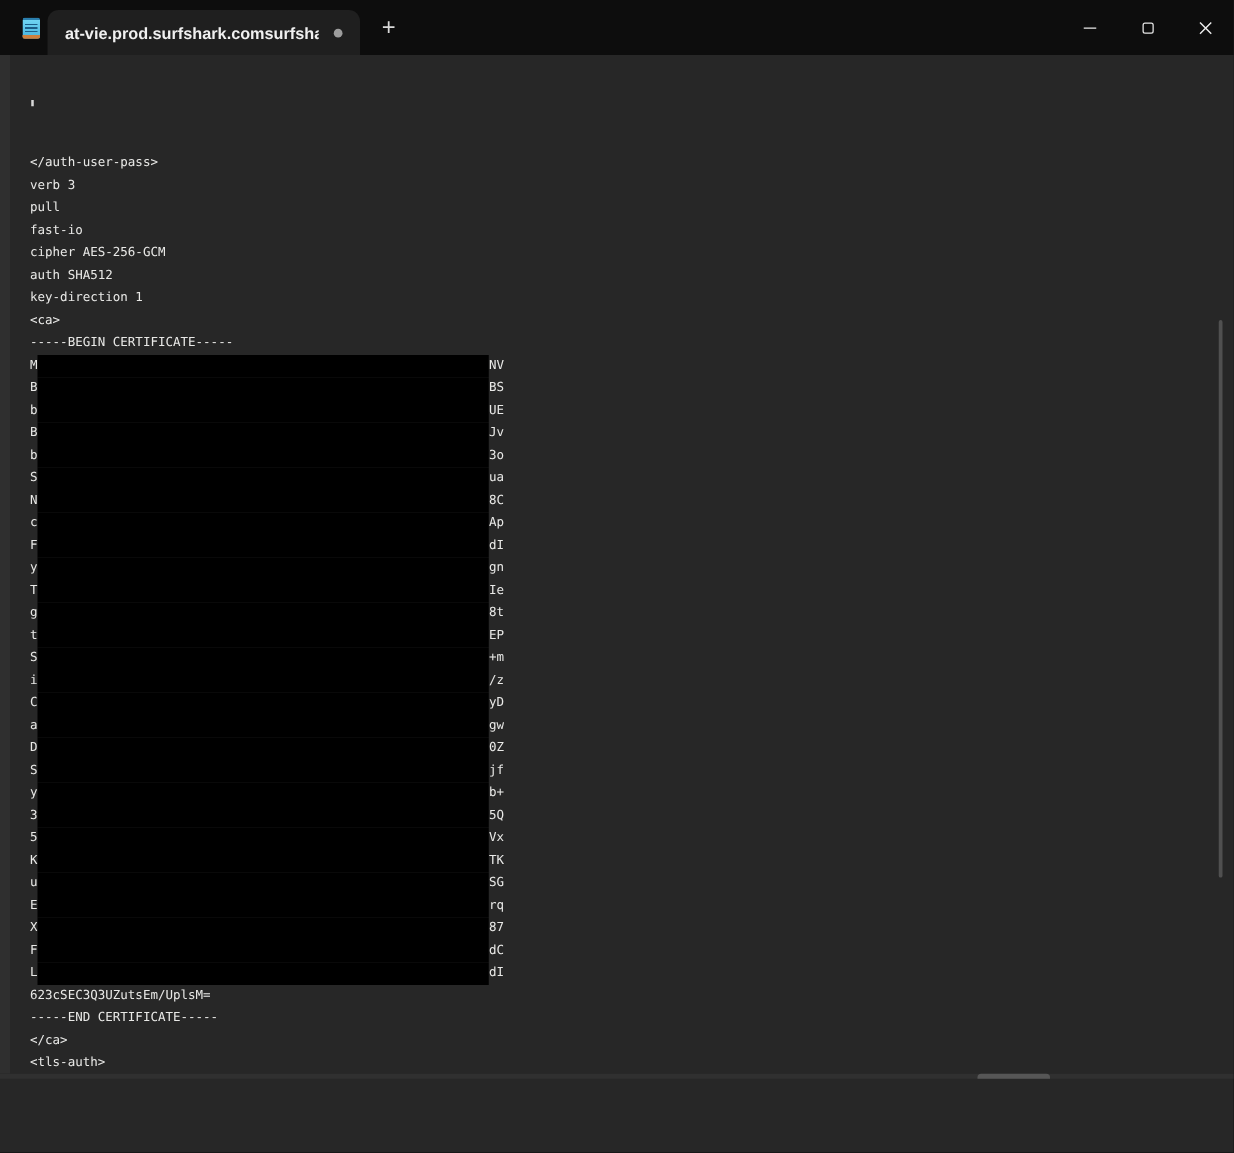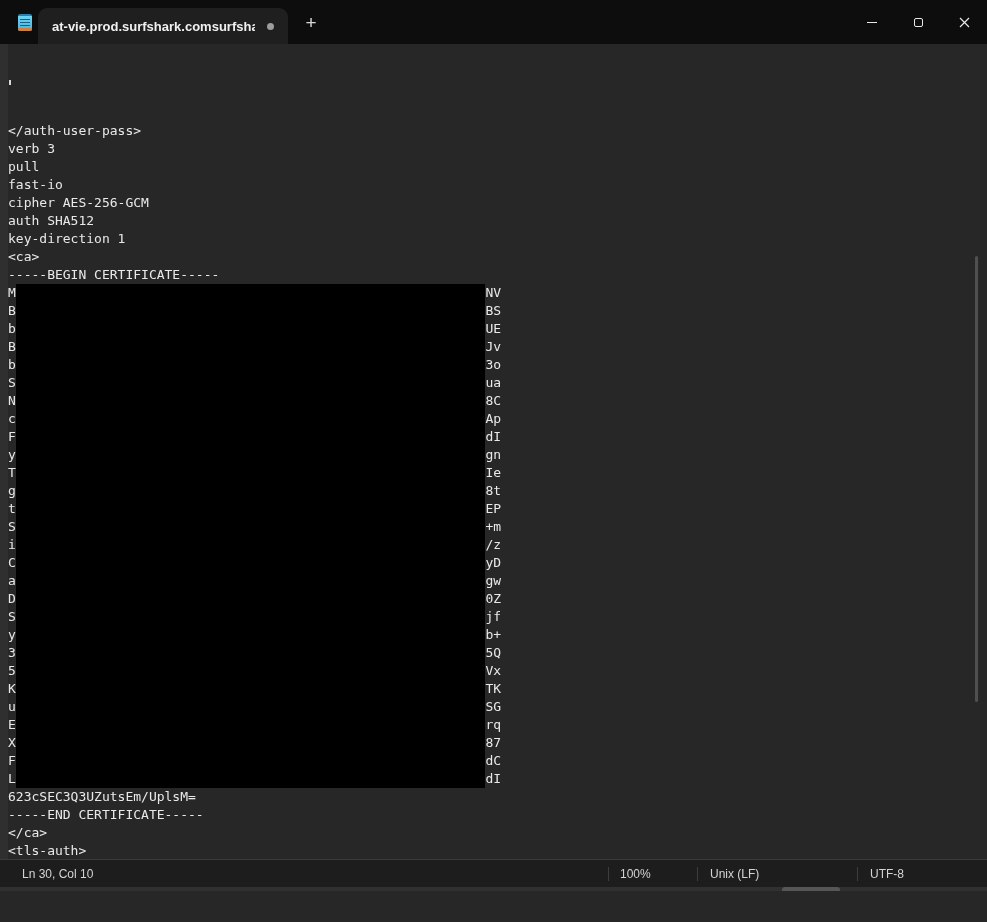--- a/index.html
+++ b/index.html
@@ -30,23 +30,23 @@
 
   
   .menubar { height:31px; background:#1f1f1f; display:flex; align-items:center; padding-left:16px; position:relative; }
   .menu-item { color:#ececec; font-size:13.5px; margin-right:26px; }
   .gear { position:absolute; right:15px; top:0; height:31px; display:flex; align-items:center;
           color:#c9c9c9; font-size:16px; font-family:"DejaVu Sans", sans-serif; }
 
   
   .editor { position:relative; height:815px; background:#272727; overflow:hidden; }
   .editor-gutter { position:absolute; left:0; top:0; bottom:0; width:8px; background:#2f2f2f; }
-  .text-body { position:absolute; left:0; top:0; right:0; bottom:0; padding-left:8px;
+  .text-body { position:absolute; left:0; top:0; right:0; bottom:0; padding-left:24px;
                font-family:"DejaVu Sans Mono","Liberation Mono",monospace;
-               font-size:13px; line-height:18px; color:#e9e9e7; white-space:pre; }
+               font-size:10px; line-height:18px; color:#e9e9e7; white-space:pre; }
   .partial-line { position:relative; height:6px; }
   .partial-mark { position:absolute; left:1px; top:0; width:2px; height:5px; background:#d9d9d9; }
   .line { height:18px; }
   .redact { display:inline-block; height:18px; vertical-align:top; background-color:#000; }
   .scroll-thumb { position:absolute; right:9px; top:212px; width:3px; height:446px;
                   background:#505050; border-radius:2px; }
 
   
   .statusbar { position:relative; height:28px; background:#1d1d1d; border-top:1px solid #3a3a3a;
                color:#d4d4d4; font-size:12px; }
@@ -91,27 +91,18 @@
   <div class="editor">
     <div class="editor-gutter"></div>
     <div class="text-body" id="editor-lines">
       <div class="partial-line">
         <span class="partial-mark"></span>
       </div>
     <div class="line">&lt;/auth-user-pass&gt;</div><div class="line">verb 3</div><div class="line">pull</div><div class="line">fast-io</div><div class="line">cipher AES-256-GCM</div><div class="line">auth SHA512</div><div class="line">key-direction 1</div><div class="line">&lt;ca&gt;</div><div class="line">-----BEGIN CERTIFICATE-----</div><div class="line"><span>M</span><span class="redact" style="width: 60ch;"></span><span>NV</span></div><div class="line"><span>B</span><span class="redact" style="width: 60ch;"></span><span>BS</span></div><div class="line"><span>b</span><span class="redact" style="width: 60ch;"></span><span>UE</span></div><div class="line"><span>B</span><span class="redact" style="width: 60ch;"></span><span>Jv</span></div><div class="line"><span>b</span><span class="redact" style="width: 60ch;"></span><span>3o</span></div><div class="line"><span>S</span><span class="redact" style="width: 60ch;"></span><span>ua</span></div><div class="line"><span>N</span><span class="redact" style="width: 60ch;"></span><span>8C</span></div><div class="line"><span>c</span><span class="redact" style="width: 60ch;"></span><span>Ap</span></div><div class="line"><span>F</span><span class="redact" style="width: 60ch;"></span><span>dI</span></div><div class="line"><span>y</span><span class="redact" style="width: 60ch;"></span><span>gn</span></div><div class="line"><span>T</span><span class="redact" style="width: 60ch;"></span><span>Ie</span></div><div class="line"><span>g</span><span class="redact" style="width: 60ch;"></span><span>8t</span></div><div class="line"><span>t</span><span class="redact" style="width: 60ch;"></span><span>EP</span></div><div class="line"><span>S</span><span class="redact" style="width: 60ch;"></span><span>+m</span></div><div class="line"><span>i</span><span class="redact" style="width: 60ch;"></span><span>/z</span></div><div class="line"><span>C</span><span class="redact" style="width: 60ch;"></span><span>yD</span></div><div class="line"><span>a</span><span class="redact" style="width: 60ch;"></span><span>gw</span></div><div class="line"><span>D</span><span class="redact" style="width: 60ch;"></span><span>0Z</span></div><div class="line"><span>S</span><span class="redact" style="width: 60ch;"></span><span>jf</span></div><div class="line"><span>y</span><span class="redact" style="width: 60ch;"></span><span>b+</span></div><div class="line"><span>3</span><span class="redact" style="width: 60ch;"></span><span>5Q</span></div><div class="line"><span>5</span><span class="redact" style="width: 60ch;"></span><span>Vx</span></div><div class="line"><span>K</span><span class="redact" style="width: 60ch;"></span><span>TK</span></div><div class="line"><span>u</span><span class="redact" style="width: 60ch;"></span><span>SG</span></div><div class="line"><span>E</span><span class="redact" style="width: 60ch;"></span><span>rq</span></div><div class="line"><span>X</span><span class="redact" style="width: 60ch;"></span><span>87</span></div><div class="line"><span>F</span><span class="redact" style="width: 60ch;"></span><span>dC</span></div><div class="line"><span>L</span><span class="redact" style="width: 60ch;"></span><span>dI</span></div><div class="line">623cSEC3Q3UZutsEm/UplsM=</div><div class="line">-----END CERTIFICATE-----</div><div class="line">&lt;/ca&gt;</div><div class="line">&lt;tls-auth&gt;</div></div>
     <div class="scroll-thumb"></div>
   </div>
 
-  <div class="statusbar">
-    <span class="sb-pos">Ln 30, Col 10</span>
-    <span class="sb-sep s1"></span>
-    <span class="sb-field sb-zoom">100%</span>
-    <span class="sb-sep s2"></span>
-    <span class="sb-field sb-eol">Unix (LF)</span>
-    <span class="sb-sep s3"></span>
-    <span class="sb-field sb-enc">UTF-8</span>
-  </div>
 
   <div class="bottom-edge">
     <span class="bottom-blob"></span>
   </div>
 
 </div>
 
 </body></html>

